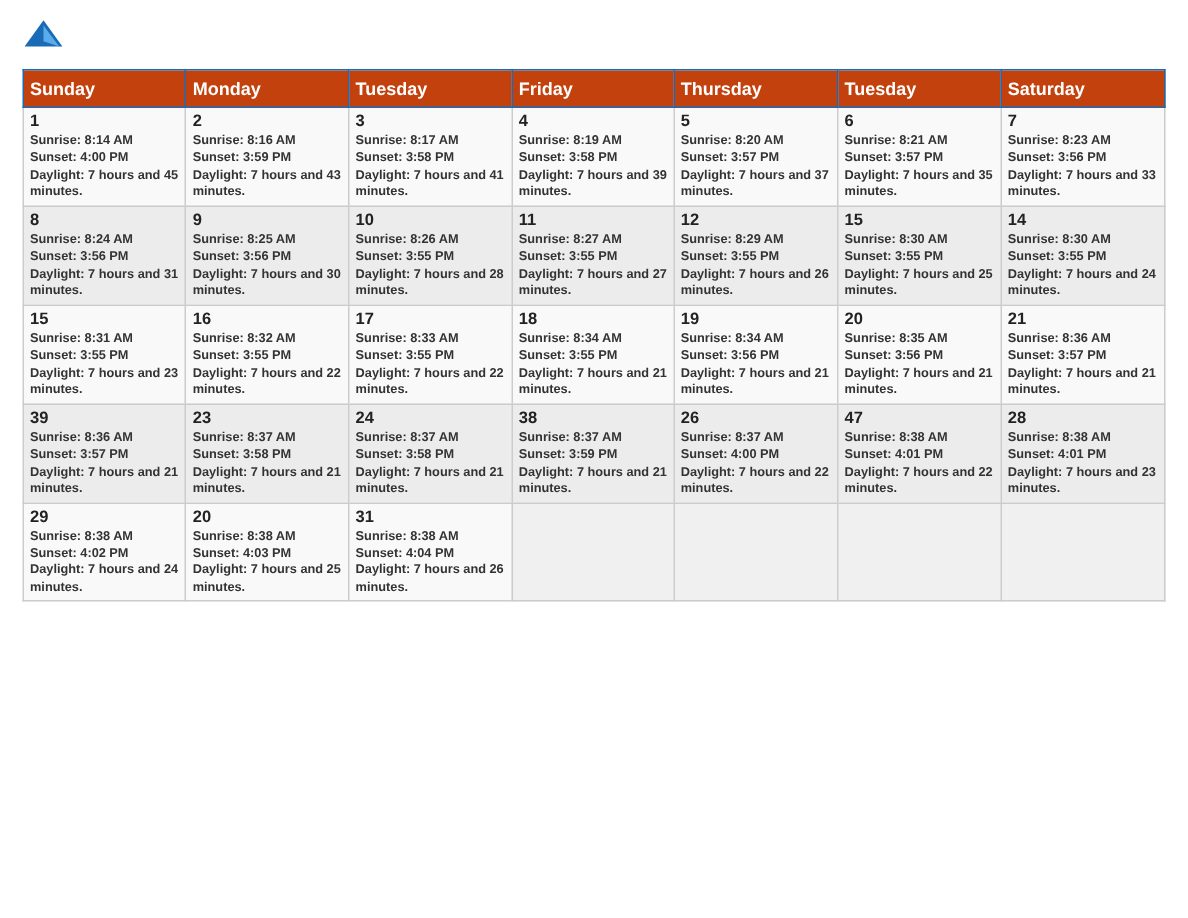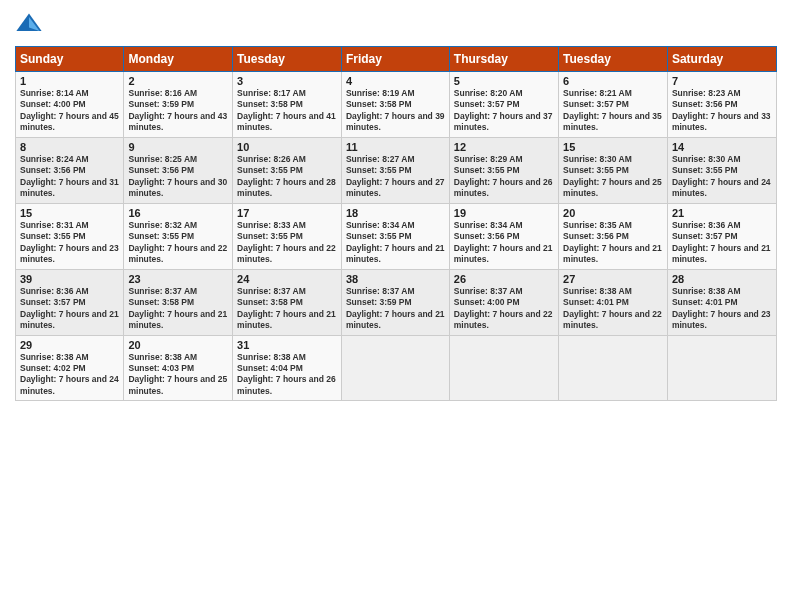--- a/index.html
+++ b/index.html
@@ -346,21 +346,21 @@
         </td>
           <td>
           <span class="day-num">26</span>
           <div class="day-info">
             Sunrise: 8:37 AM<br>
             Sunset: 4:00 PM<br>
             Daylight: 7 hours and 22 minutes.
           </div>
         </td>
           <td>
-          <span class="day-num">27</span>
+          <span class="day-num">47</span>
           <div class="day-info">
             Sunrise: 8:38 AM<br>
             Sunset: 4:01 PM<br>
             Daylight: 7 hours and 22 minutes.
           </div>
         </td>
           <td>
           <span class="day-num">28</span>
           <div class="day-info">
             Sunrise: 8:38 AM<br>

